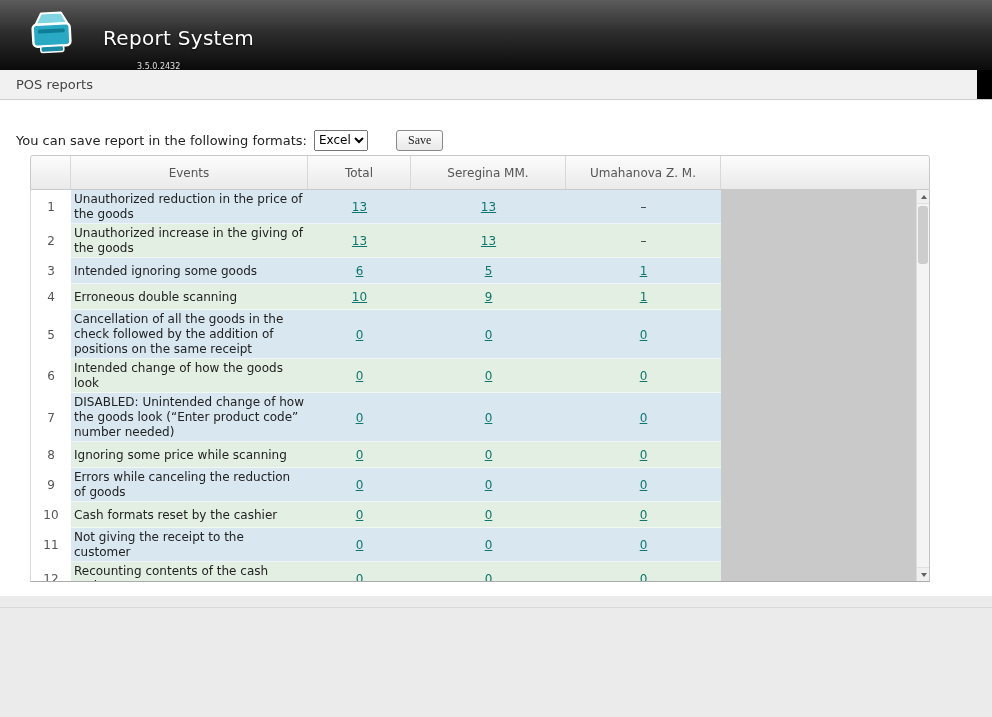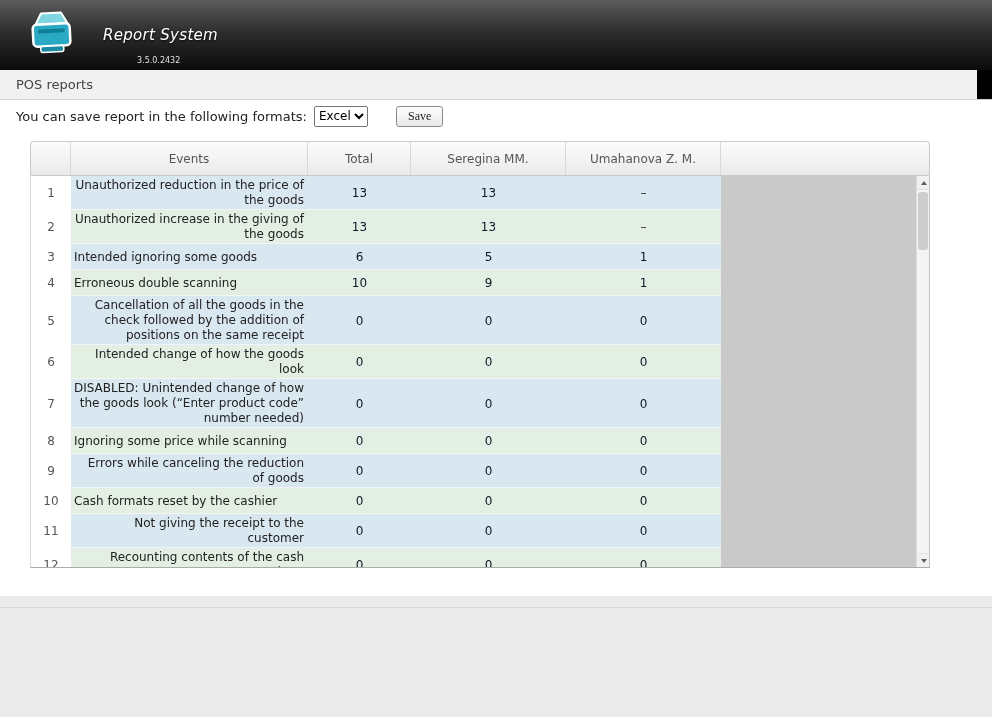--- a/index.html
+++ b/index.html
@@ -15,23 +15,22 @@
   .top-header {
     position: relative;
     height: 70px;
     background: linear-gradient(#5c5c5c 0%, #2e2e2e 45%, #0a0a0a 100%);
   }
   .logo {
     position: absolute; left: 28px; top: 8px; width: 46px; height: 52px;
   }
   .title-block { position: absolute; left: 103px; top: 26px; }
   .app-title {
-    color: #ffffff; font-size: 15px; letter-spacing: .3px;
+    color: #ffffff; font-size: 20px; letter-spacing: .3px;
     text-shadow: 0 1px 2px rgba(0,0,0,.8);
-    font-style: italic;
   }
   .app-version {
     color: #e2e2e2; font-size: 8px; margin: 12px 0 0 34px;
   }
 
   
   .section-bar {
     position: relative; height: 30px; background: #f1f1f1;
     display: flex; align-items: center;
     border-bottom: 1px solid #cfcfcf;
@@ -47,32 +46,32 @@
     border-bottom: 1px solid #c6c6c6;
     display: flex; align-items: center;
     font-size: 12px; color: #555;
   }
   .nav-bar .inner { margin-left: 16px; }
   .crumb-link { color: #2f96c8; font-weight: bold; text-decoration: none; cursor: pointer; }
   .crumb-sep { color: #555; margin: 0 4px; }
   .crumb-current { color: #555; }
 
   
-  .content { height: 496px; background: #ffffff; padding-top: 4px; }
+  .content { height: 496px; background: #ffffff; padding-top: 28px; }
 
   .save-bar { margin-left: 16px; height: 24px; display: flex; align-items: center; font-size: 13px; color: #222; }
   .format-select { margin-left: 7px; font-size: 12px; font-family: "DejaVu Sans", sans-serif; height: 21px; }
   .save-button {
     margin-left: 28px; font-size: 12px; font-family: Liberation Serif, serif;
     padding: 2px 11px; border: 1px solid #8a8a8a; border-radius: 3px;
     background: linear-gradient(#fdfdfd, #e9e9e9); color: #222; cursor: pointer;
   }
 
   
-  .report { margin: 13px 0 0 30px; width: 900px; text-align: right; }
+  .report { margin: 3px 0 0 30px; width: 900px; }
   .thead {
     display: flex; width: 900px; height: 35px;
     background: linear-gradient(#fcfcfc, #eaeaea);
     border: 1px solid #c9c9c9; border-radius: 3px 3px 0 0;
     font-size: 12px; color: #555;
   }
   .hcell {
     display: flex; align-items: center; justify-content: center;
     border-right: 1px solid #d8d8d8; height: 100%;
   }
@@ -96,21 +95,21 @@
   }
   .trow.blue  { background: #d9e7f1; }
   .trow.green { background: #e2efe2; }
   .cell { display: flex; align-items: center; }
   .c-num   { width: 40px; justify-content: center; background: #fff; color: #555; }
   .c-event { width: 237px; padding: 2px 4px 2px 3px; line-height: 15px; color: #222; }
   .c-val   { justify-content: center; }
   .c-total { width: 103px; }
   .c-seregina { width: 155px; }
   .c-umahanova { width: 155px; }
-  .count-link { color: #0f172a; cursor: pointer; }
+  .count-link { color: #0f766e; text-decoration: underline; cursor: pointer; }
   .dash-val { color: #333; }
 
   
   .vscroll {
     position: absolute; top: 0; right: 0; bottom: 0; width: 13px;
     background: #f4f4f4; border-left: 1px solid #dcdcdc;
   }
   .sb-btn {
     position: absolute; left: 0; width: 13px; height: 14px;
     background: #f0f0f0; display: flex; align-items: center; justify-content: center;

